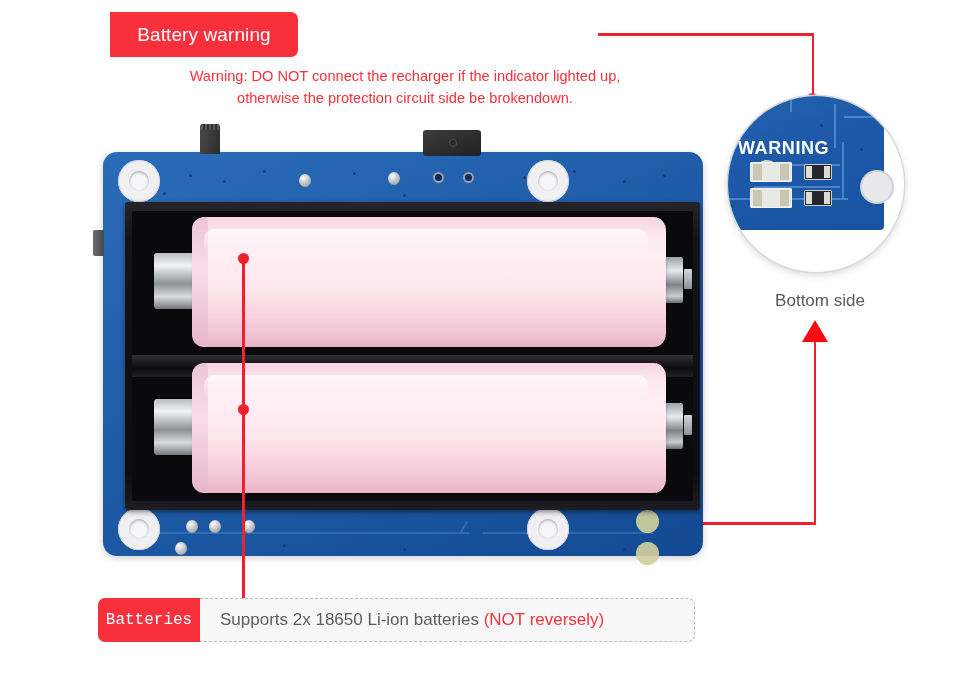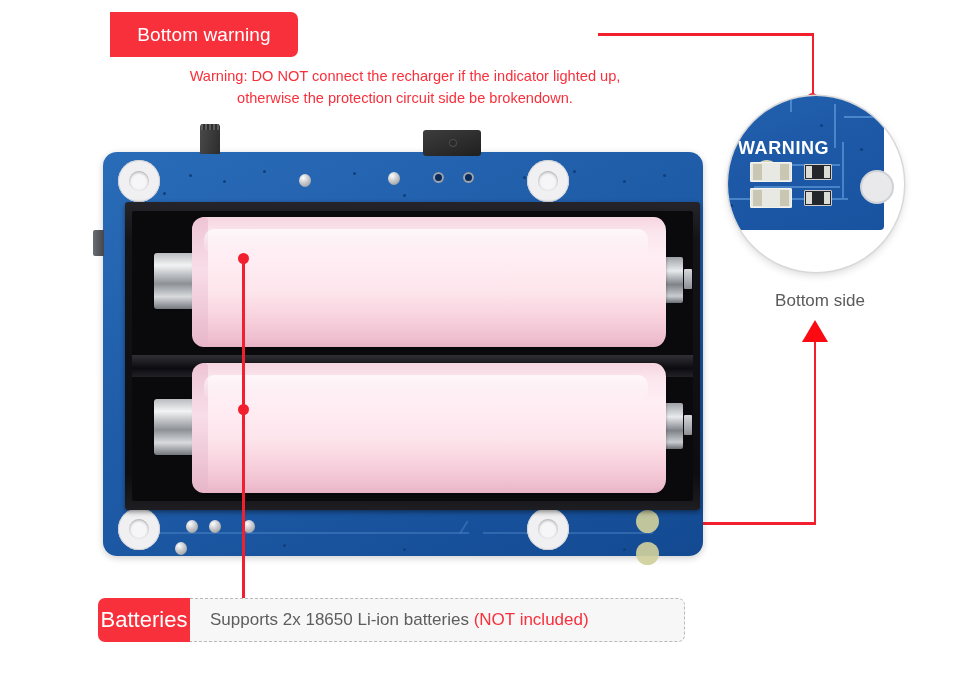--- a/index.html
+++ b/index.html
@@ -37,21 +37,21 @@
   
   #warn-text{
     position:absolute;left:110px;top:66px;width:590px;
     text-align:center;color:#f8303c;font-size:14.6px;line-height:1.5;
   }
   #warn-text span{display:block;}
 
   
   #bottom-callout{left:98px;top:598px;}
   #bottom-callout .tag{
-    width:92px;height:44px;border-radius:7px 0 0 7px;font-size:22px;
+    width:102px;height:44px;border-radius:7px 0 0 7px;font-size:16px;font-family:Liberation Mono, monospace;
   }
   #bottom-callout .body{
     width:495px;height:44px;border-radius:0 7px 7px 0;border-left:none;
     padding:0 0 0 20px;font-size:17px;color:#5d5d5d;
   }
   #bottom-callout .body em{font-style:normal;color:#f8303c;}
 
   
   .ln{position:absolute;background:#f2202e;}
   .dot{position:absolute;width:11px;height:11px;border-radius:50%;background:#f2202e;}
@@ -204,21 +204,21 @@
     content:"";position:absolute;right:-9px;top:12px;width:8px;height:20px;
     background:linear-gradient(180deg,#d6d8db,#8c9095);border-radius:1px;
   }
 </style>
 </head>
 <body>
 
 <div class="stage">
 
   <div class="callout" id="top-callout">
-    <div class="tag">Bottom warning</div>
+    <div class="tag">Battery warning</div>
   </div>
 
   <div id="warn-text">
     <span>Warning: DO NOT connect the recharger if the indicator lighted up,</span>
     <span>otherwise the protection circuit side be brokendown.</span>
   </div>
 
   <div class="ln" style="left:598px;top:33px;width:216px;height:2.5px;"></div>
   <div class="ln" style="left:811.5px;top:33px;width:2.5px;height:66px;"></div>
   <div class="dot" style="left:807px;top:93px;"></div>
@@ -346,18 +346,18 @@
   </div>
 
   <div class="dot" style="left:238px;top:253px;"></div>
   <div class="dot" style="left:238px;top:404px;"></div>
   <div class="ln" style="left:242px;top:258px;width:2.5px;height:342px;"></div>
 
   <div class="callout" id="bottom-callout">
     <div class="tag">Batteries</div>
     <div class="body">
       <div>
-        <span>Supports 2x 18650 Li-ion batteries </span><em>(NOT included)</em>
+        <span>Supports 2x 18650 Li-ion batteries </span><em>(NOT reversely)</em>
       </div>
     </div>
   </div>
 
 </div>
 
 </body></html>

